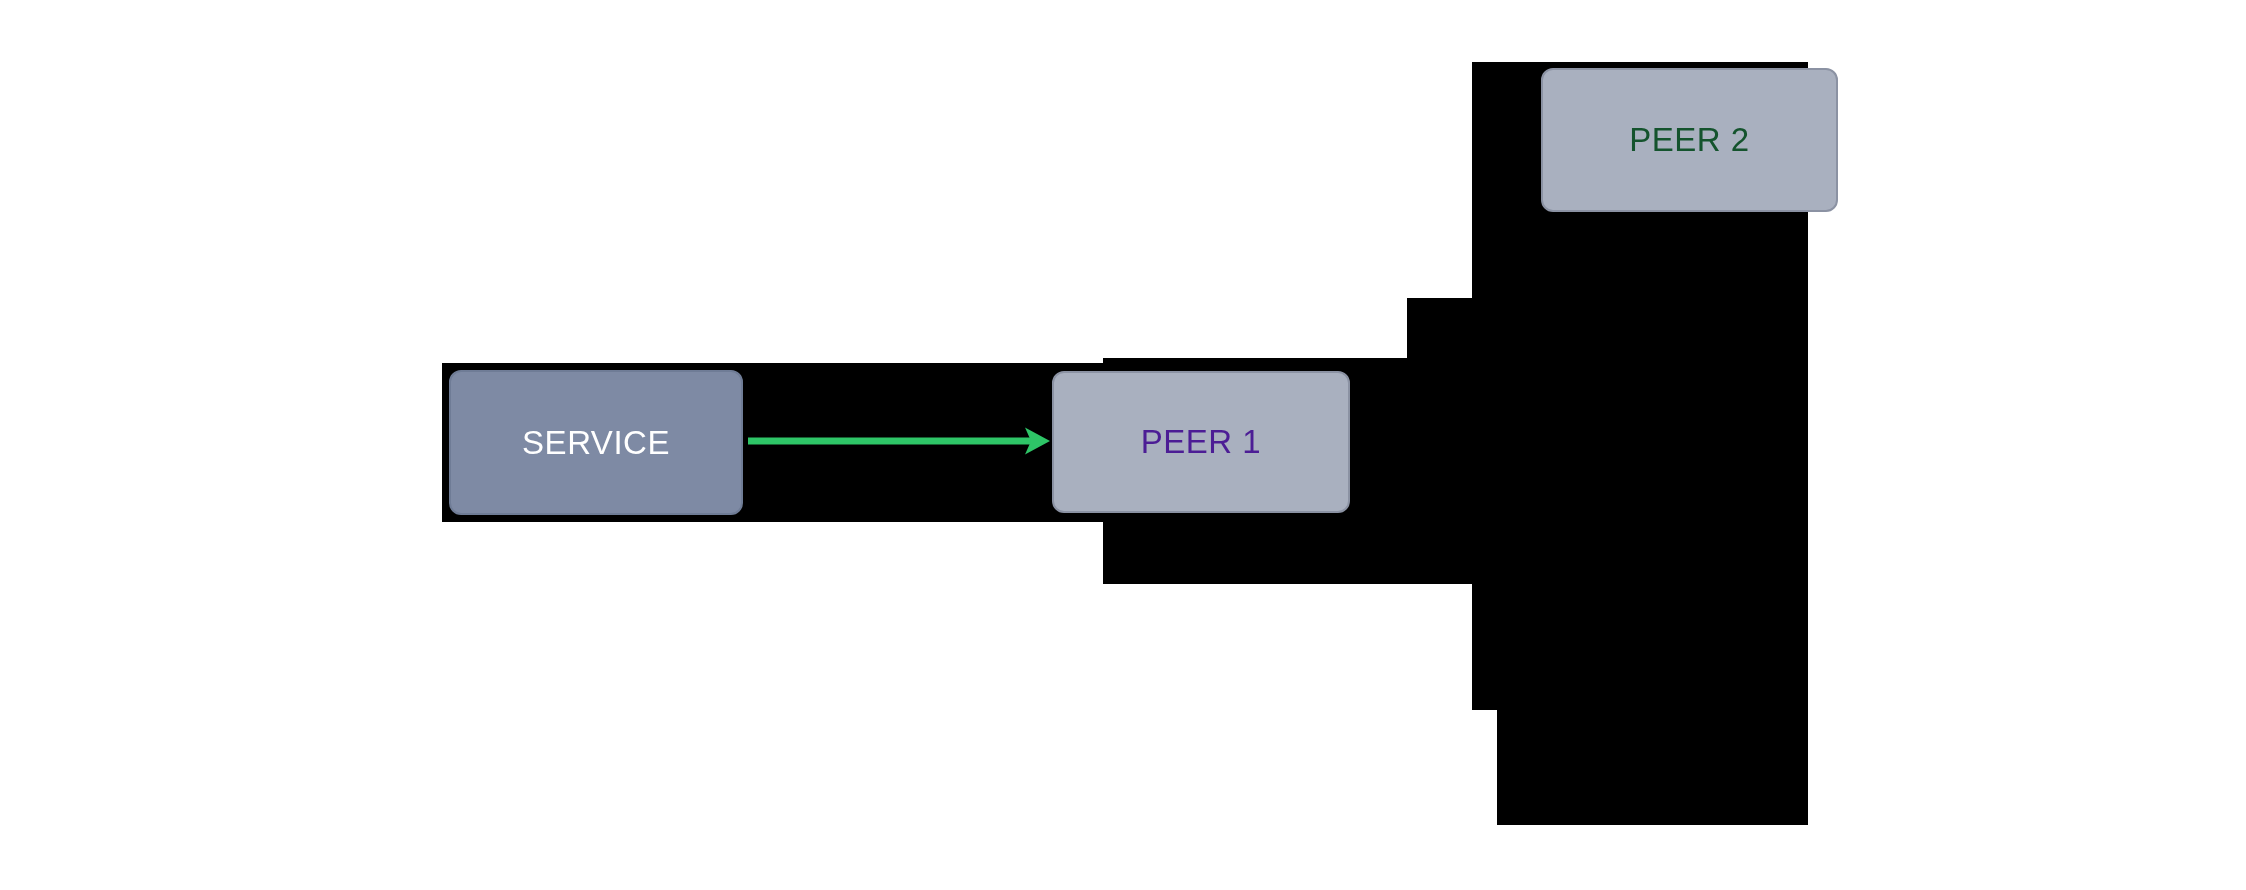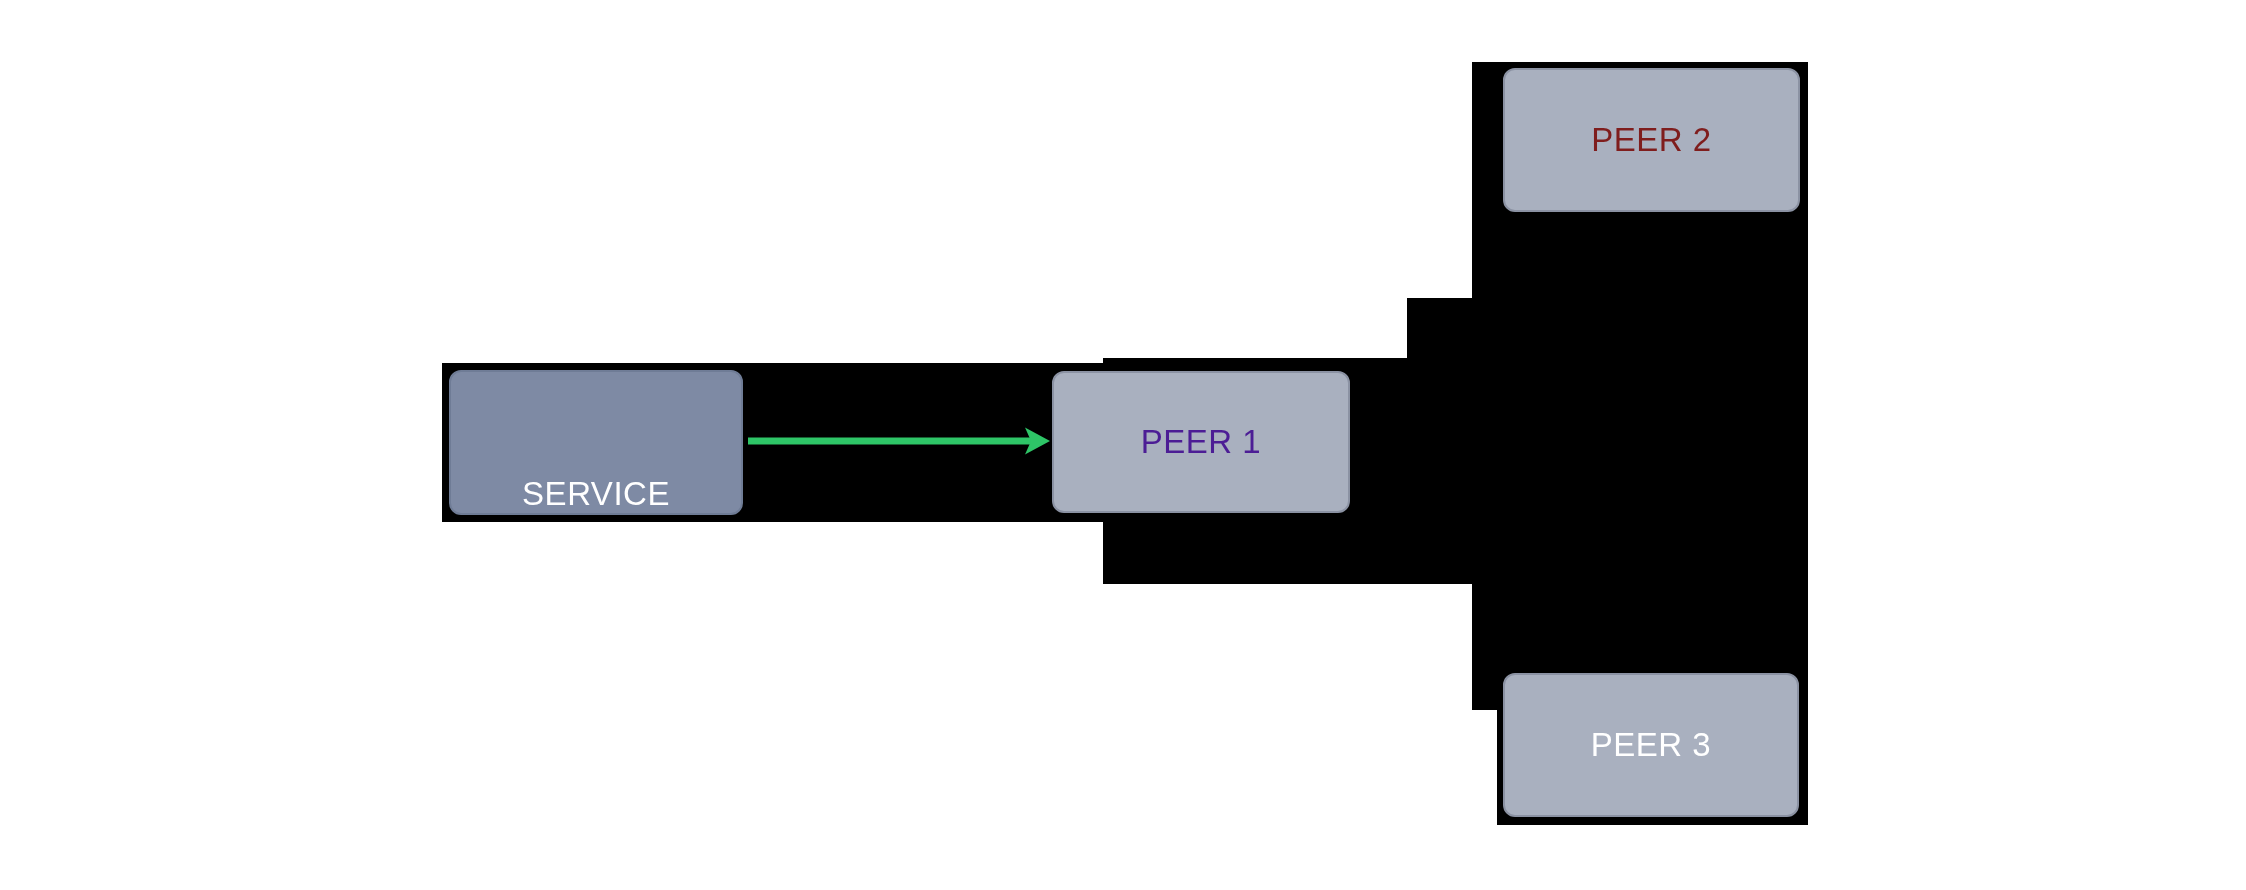--- a/index.html
+++ b/index.html
@@ -21,21 +21,21 @@
   
   .node{
     position:absolute;
     border-radius:12px;
     border:2px solid transparent;
     box-sizing:border-box;
     display:flex;align-items:center;justify-content:center;
     font-size:33px;letter-spacing:0.5px;
     color:#ffffff;
   }
-  .node-service{left:449px;  top:370px; width:294px; height:145px;align-items:flex-end;}
+  .node-service{left:449px;  top:370px; width:294px; height:145px;}
   .node-peer1  {left:1052px; top:371px; width:298px; height:142px;}
   .node-peer2  {left:1503px; top:68px;  width:297px; height:144px;}
   .node-peer3  {left:1503px; top:673px; width:296px; height:144px;}
 
   .edge-arrow{position:absolute;left:744px;top:424px;width:312px;height:34px;}
 </style>
 </head>
 <body>
 
 <div class="canvas">
@@ -50,20 +50,17 @@
     <line class="shaft" x1="4" y1="17" x2="288" y2="17" stroke="#2EC567" stroke-width="7"></line>
     <polygon class="head" points="281,3.5 306,17 281,30.5 287,17" fill="#2EC567"></polygon>
   </svg>
 
   <div class="node node-service" style="background: rgb(126, 138, 164); border-color: rgb(111, 124, 150); color: rgb(255, 255, 255);">
     <span>SERVICE</span>
   </div>
   <div class="node node-peer1" style="background: rgb(169, 176, 191); border-color: rgb(139, 146, 163); color: #4c1d95;">
     <span>PEER 1</span>
   </div>
-  <div class="node node-peer2" style="background: rgb(169, 176, 191); border-color: rgb(139, 146, 163); color: #7f1d1d;">
+  <div class="node node-peer2" style="background: rgb(169, 176, 191); border-color: rgb(139, 146, 163); color: #14532d; margin-left: 38px;">
     <span>PEER 2</span>
-  </div>
-  <div class="node node-peer3" style="background: rgb(169, 176, 191); border-color: rgb(139, 146, 163); color: rgb(255, 255, 255);">
-    <span>PEER 3</span>
   </div>
 
 </div>
 
 </body></html>

